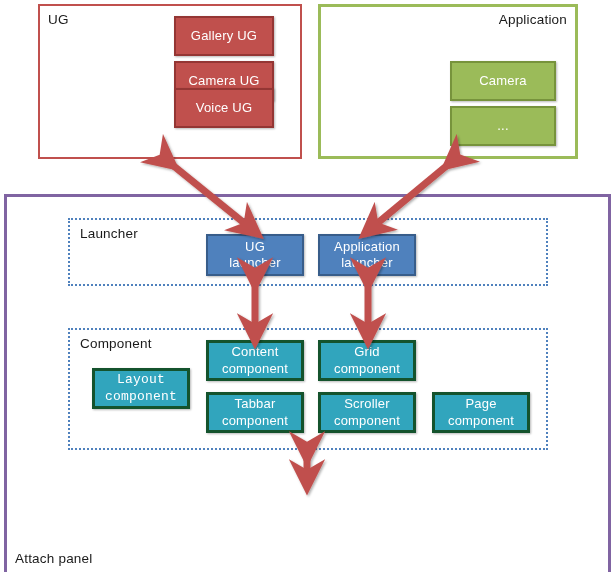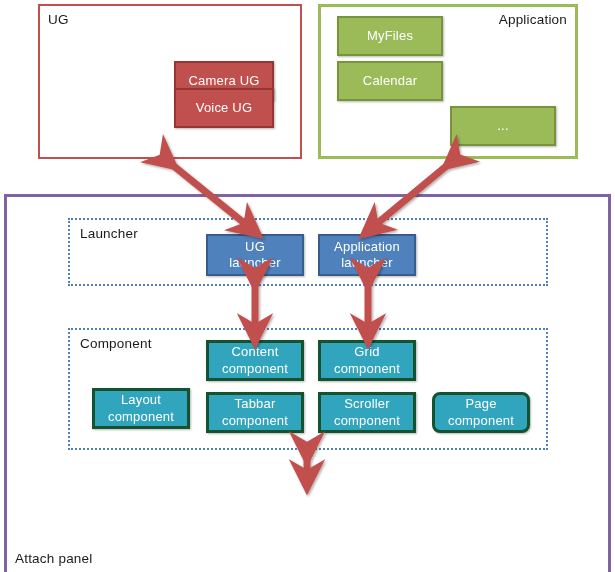--- a/index.html
+++ b/index.html
@@ -71,28 +71,28 @@
   }
 </style>
 </head>
 <body>
 
 <div id="stage">
 
   <div class="grp ug-box" style="left:38px; top:4px; width:264px; height:155px;">
     <span class="grp-label" style="left:8px; top:6px;">UG</span>
   </div>
+  <div class="node n-red" style="left:174px; top:16px; width:100px; height:40px;">Gallery UG</div>
   <div class="node n-red" style="left:174px; top:61px; width:100px; height:40px;">Camera UG</div>
   <div class="node n-red" style="left:174px; top:88px; width:100px; height:40px;">Voice UG</div>
 
   <div class="grp app-box" style="left:318px; top:4px; width:260px; height:155px;">
     <span class="grp-label" style="right:8px; top:5px;">Application</span>
   </div>
-  <div class="node n-green" style="left:337px; top:16px; width:106px; height:40px;">MyFiles</div>
-  <div class="node n-green" style="left:337px; top:61px; width:106px; height:40px;">Calendar</div>
+  <div class="node n-green" style="left:450px; top:61px; width:106px; height:40px;">Camera</div>
   <div class="node n-green" style="left:450px; top:106px; width:106px; height:40px;">...</div>
 
   <div class="grp panel-box" style="left:4px; top:186px; width:607px; height:381px;margin-top:8px;">
     <span class="grp-label" style="left:8px; bottom:6px;">Attach panel</span>
   </div>
 
   <div class="grp dotted-box" style="left:68px; top:218px; width:480px; height:68px; background:transparent;">
     <span class="grp-label" style="left:10px; top:6px;">Launcher</span>
   </div>
   <div class="node n-blue" style="left:206px; top:234px; width:98px; height:42px;">UG
@@ -100,27 +100,27 @@
   <div class="node n-blue" style="left:318px; top:234px; width:98px; height:42px;">Application
 launcher</div>
 
   <div class="grp dotted-box" style="left:68px; top:328px; width:480px; height:122px; background:transparent;">
     <span class="grp-label" style="left:10px; top:6px;">Component</span>
   </div>
   <div class="node n-teal" style="left:206px; top:340px; width:98px; height:41px;">Content
 component</div>
   <div class="node n-teal" style="left:318px; top:340px; width:98px; height:41px;">Grid
 component</div>
-  <div class="node n-teal" style="left:92px; top:388px; width:98px; height:41px;">Layout
+  <div class="node n-teal" style="left:92px; top:368px; width:98px; height:41px;font-family:Liberation Mono, monospace;">Layout
 component</div>
   <div class="node n-teal" style="left:206px; top:392px; width:98px; height:41px;">Tabbar
 component</div>
   <div class="node n-teal" style="left:318px; top:392px; width:98px; height:41px;">Scroller
 component</div>
-  <div class="node n-teal" style="left:432px; top:392px; width:98px; height:41px;border-radius:8px;">Page
+  <div class="node n-teal" style="left:432px; top:392px; width:98px; height:41px;">Page
 component</div>
 
 
   <svg id="arrow-layer" viewBox="0 0 615 572" xmlns="http://www.w3.org/2000/svg">
     <defs>
       <marker id="ah" markerWidth="5.2" markerHeight="5.2" refX="3.4" refY="2.6" orient="auto" markerUnits="strokeWidth">
         <path d="M0,0 L5.2,2.6 L0,5.2 L1.5,2.6 z" fill="#c0504d"></path>
       </marker>
       <filter id="sh" x="-40%" y="-40%" width="200%" height="200%">
         <feDropShadow dx="1.4" dy="1.4" stdDeviation="1.1" flood-color="#000000" flood-opacity="0.32"></feDropShadow>

